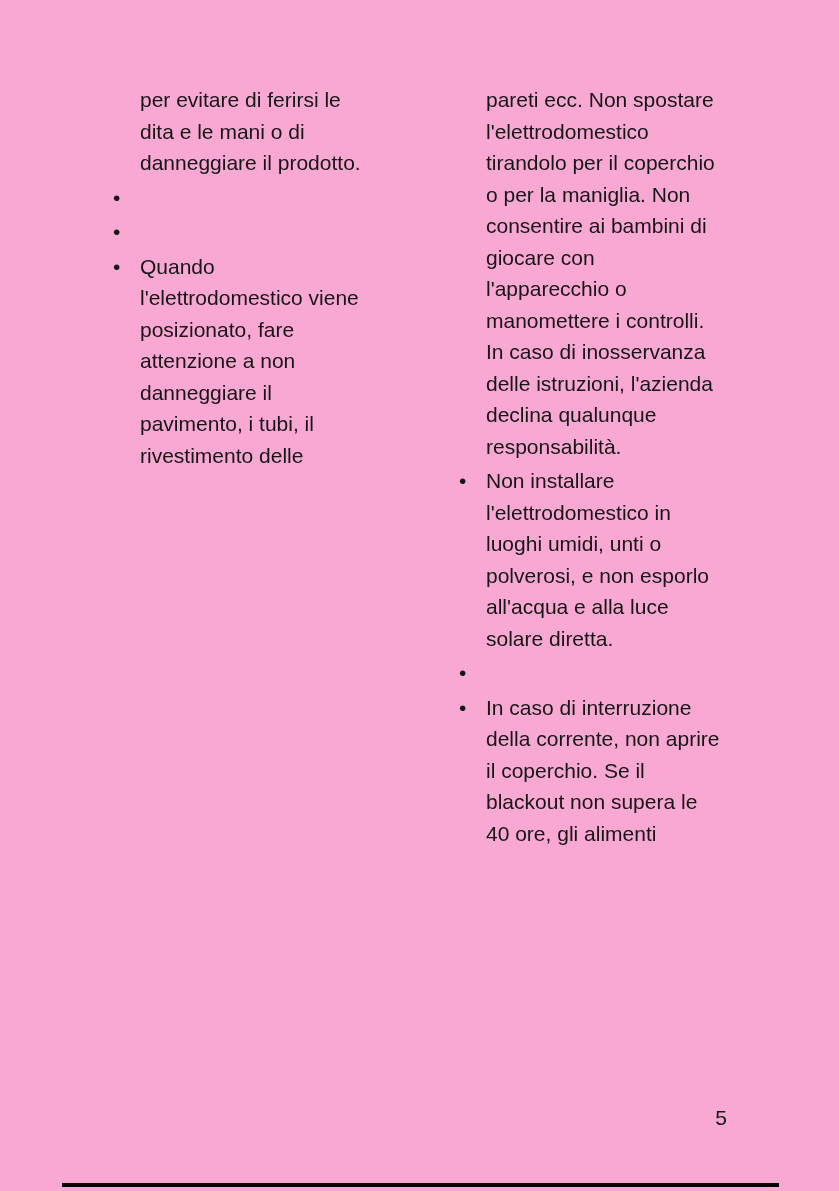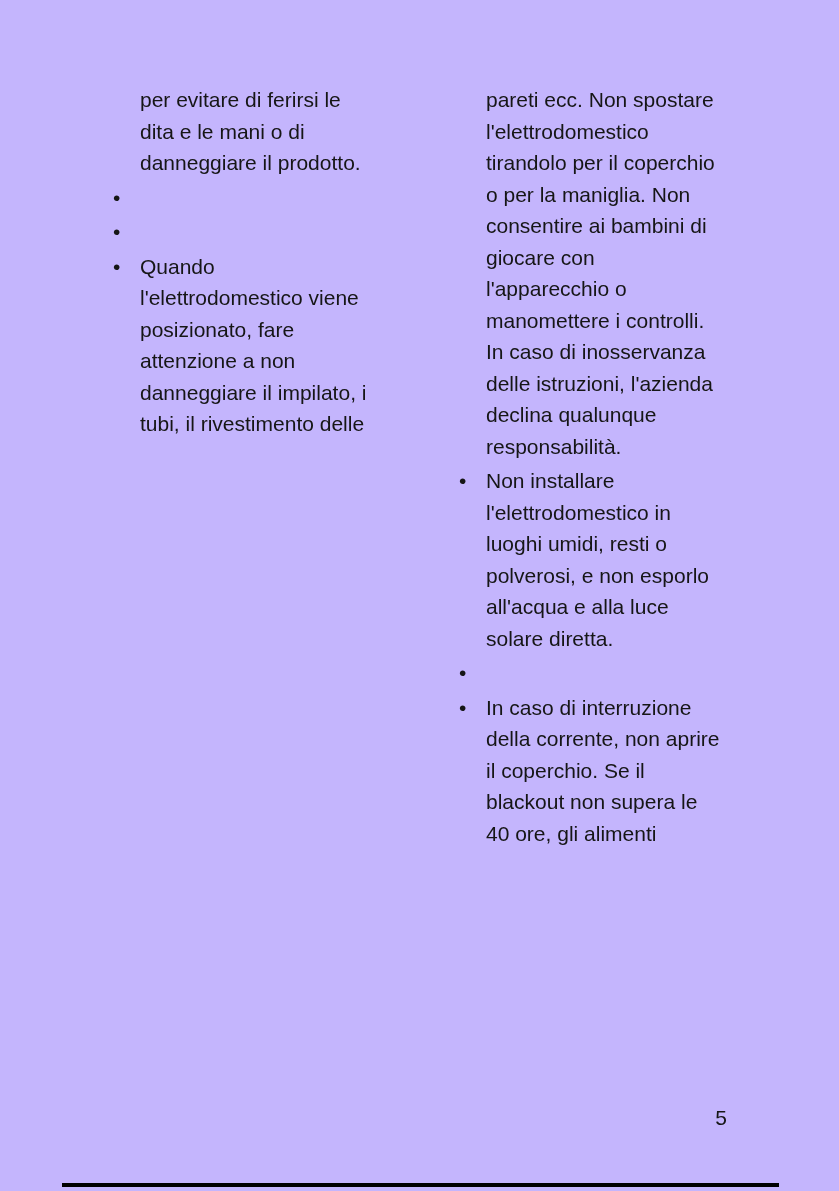--- a/index.html
+++ b/index.html
@@ -4,21 +4,21 @@
 <style>
   html, body {
     margin: 0;
     padding: 0;
     background: #ffffff;
   }
   .page {
     position: relative;
     width: 839px;
     height: 1191px;
-    background: #c4b5fd;
+    background: #f9a8d4;
     overflow: hidden;
     font-family: "Liberation Sans", sans-serif;
     color: #161616;
   }
   .content {
     position: absolute;
     left: 113px;
     top: 84px;
     display: flex;
     gap: 83px;
@@ -73,32 +73,32 @@
         <div class="item-text">per evitare di ferirsi le dita e le mani o di danneggiare il prodotto.</div>
       </div>
       <div class="item">
         <span class="marker">•</span>
       </div>
       <div class="item">
         <span class="marker">•</span>
       </div>
       <div class="item">
         <span class="marker">•</span>
-        <div class="item-text">Quando l'elettrodomestico viene posizionato, fare attenzione a non danneggiare il impilato, i tubi, il rivestimento delle</div>
+        <div class="item-text">Quando l'elettrodomestico viene posizionato, fare attenzione a non danneggiare il pavimento, i tubi, il rivestimento delle</div>
       </div>
     </div>
 
     <div class="column">
       <div class="item">
         <span class="marker"></span>
         <div class="item-text">pareti ecc. Non spostare l'elettrodomestico tirandolo per il coperchio o per la maniglia. Non consentire ai bambini di giocare con l'apparecchio o manomettere i controlli. In caso di inosservanza delle istruzioni, l'azienda declina qualunque responsabilità.</div>
       </div>
       <div class="item">
         <span class="marker">•</span>
-        <div class="item-text">Non installare l'elettrodomestico in luoghi umidi, resti o polverosi, e non esporlo all'acqua e alla luce solare diretta.</div>
+        <div class="item-text">Non installare l'elettrodomestico in luoghi umidi, unti o polverosi, e non esporlo all'acqua e alla luce solare diretta.</div>
       </div>
       <div class="item">
         <span class="marker">•</span>
       </div>
       <div class="item">
         <span class="marker">•</span>
         <div class="item-text">In caso di interruzione della corrente, non aprire il coperchio. Se il blackout non supera le 40 ore, gli alimenti</div>
       </div>
     </div>
 

